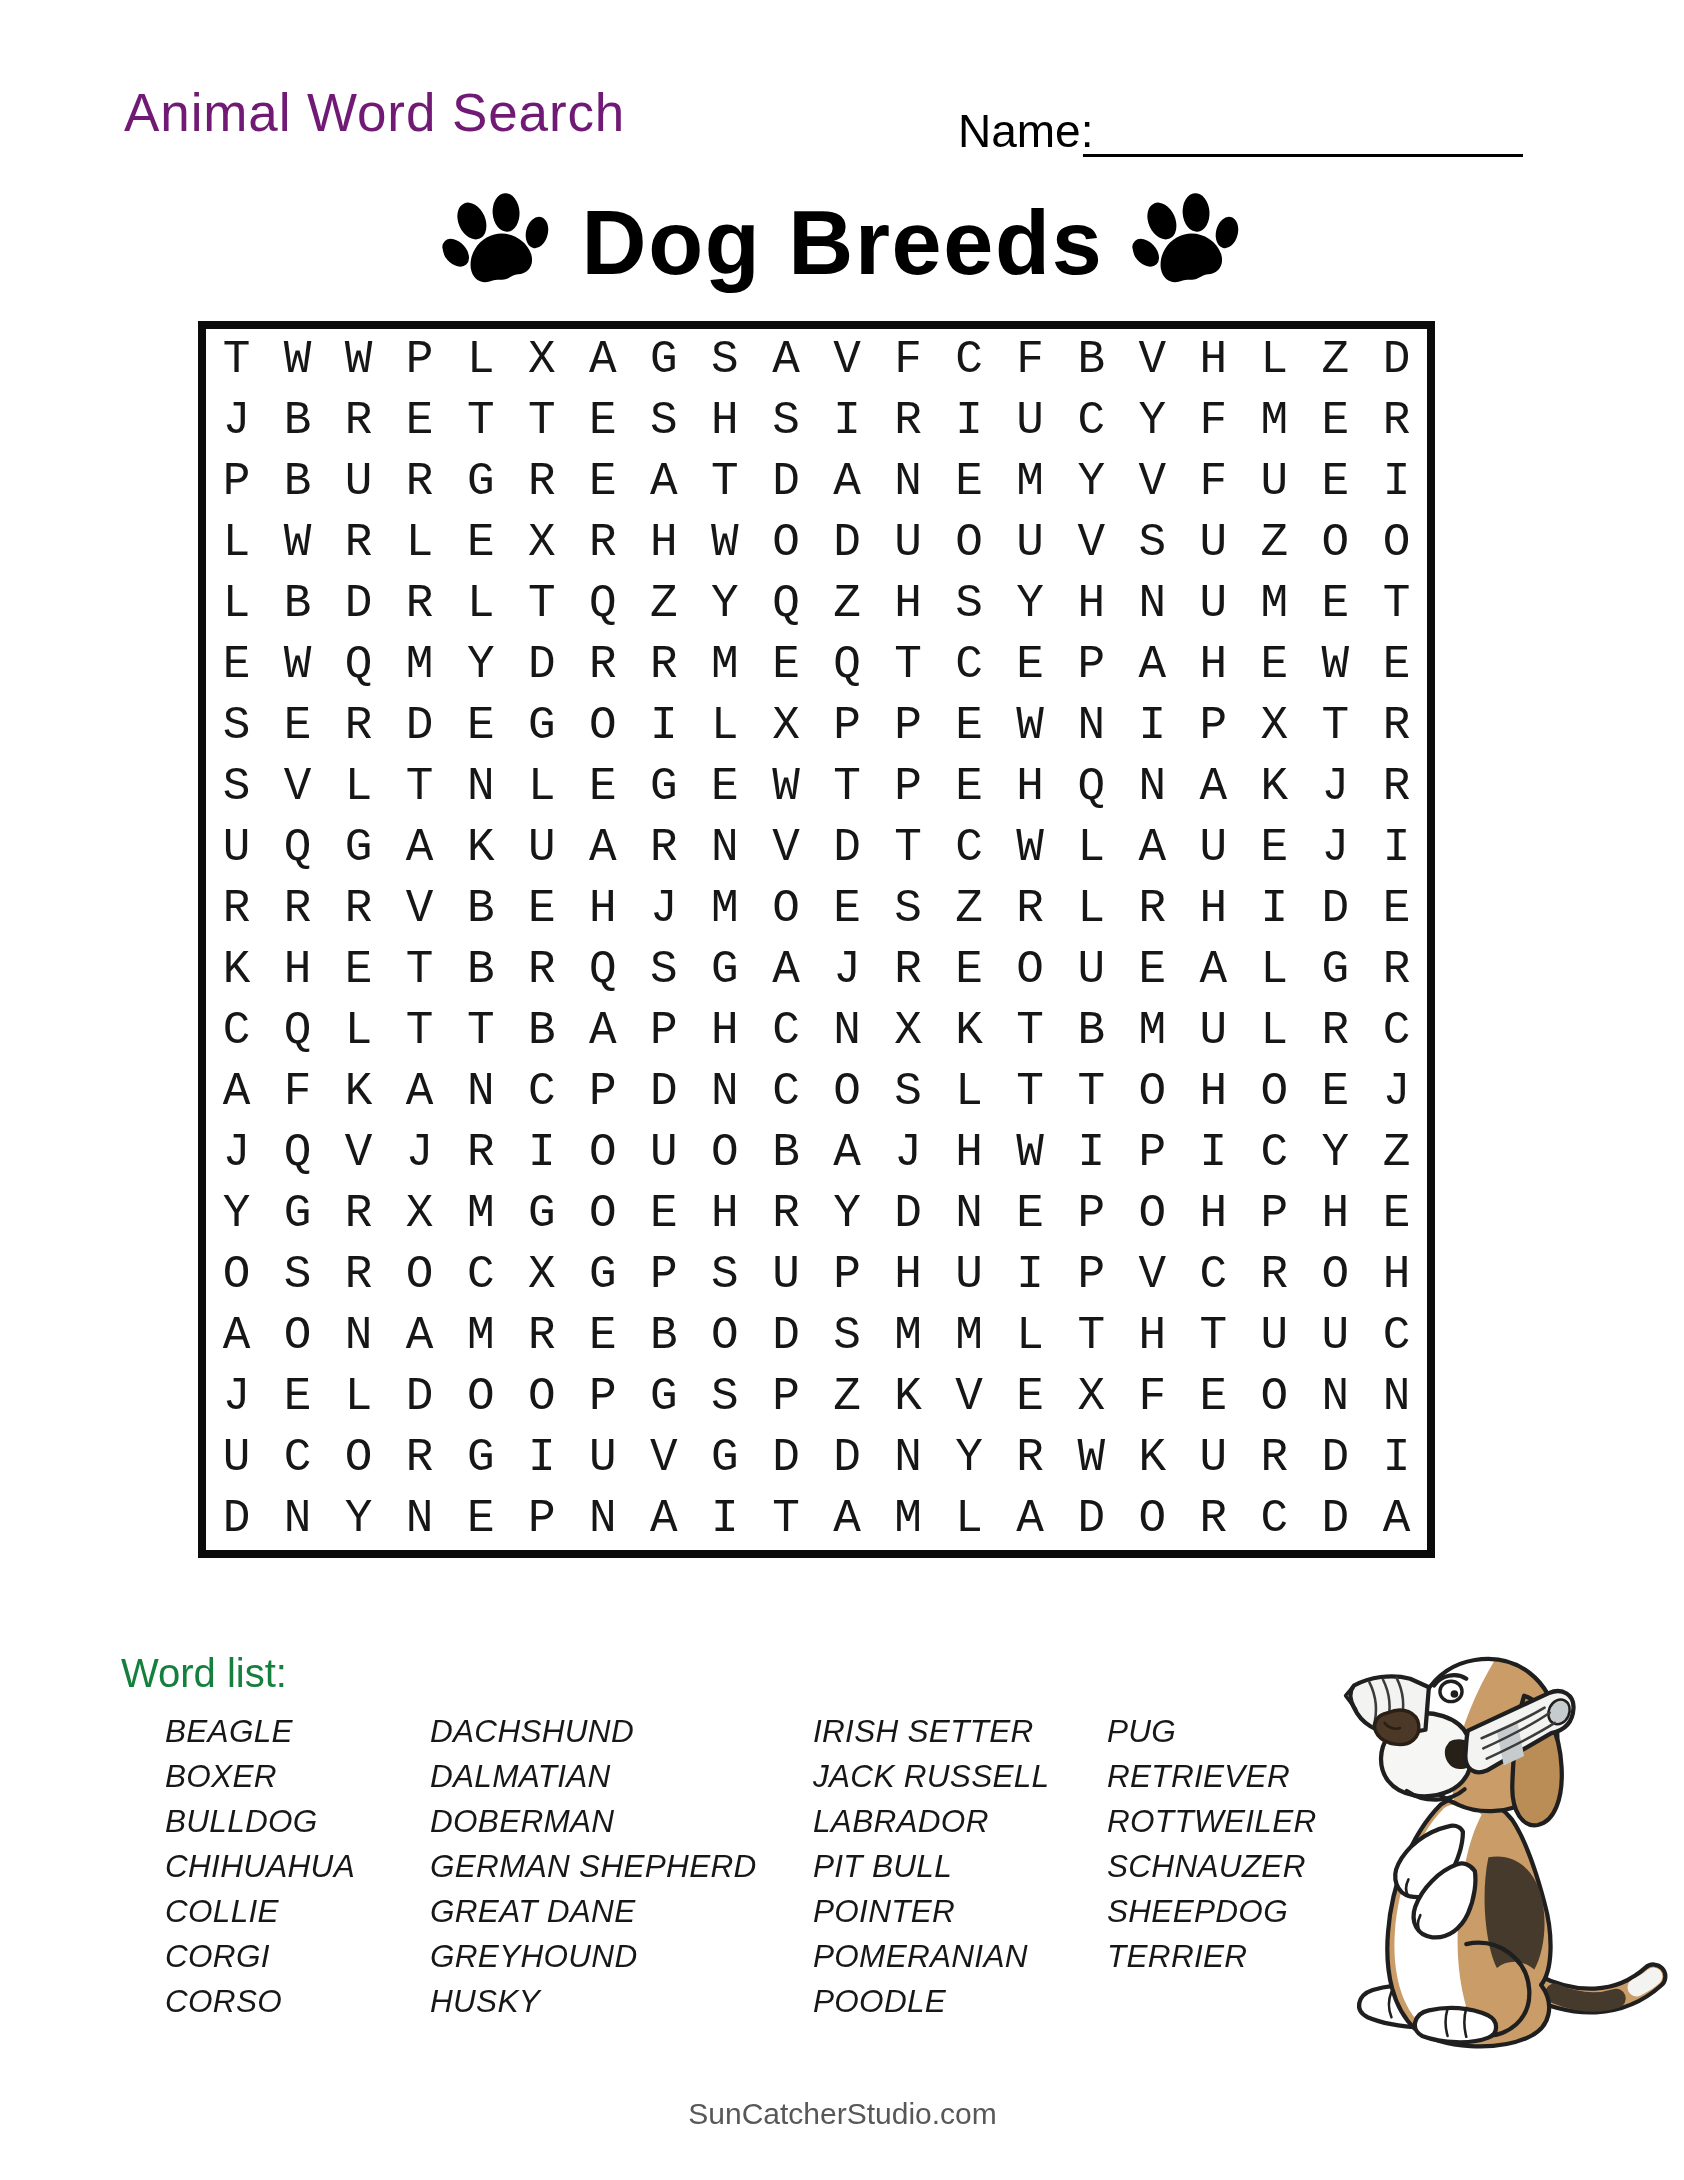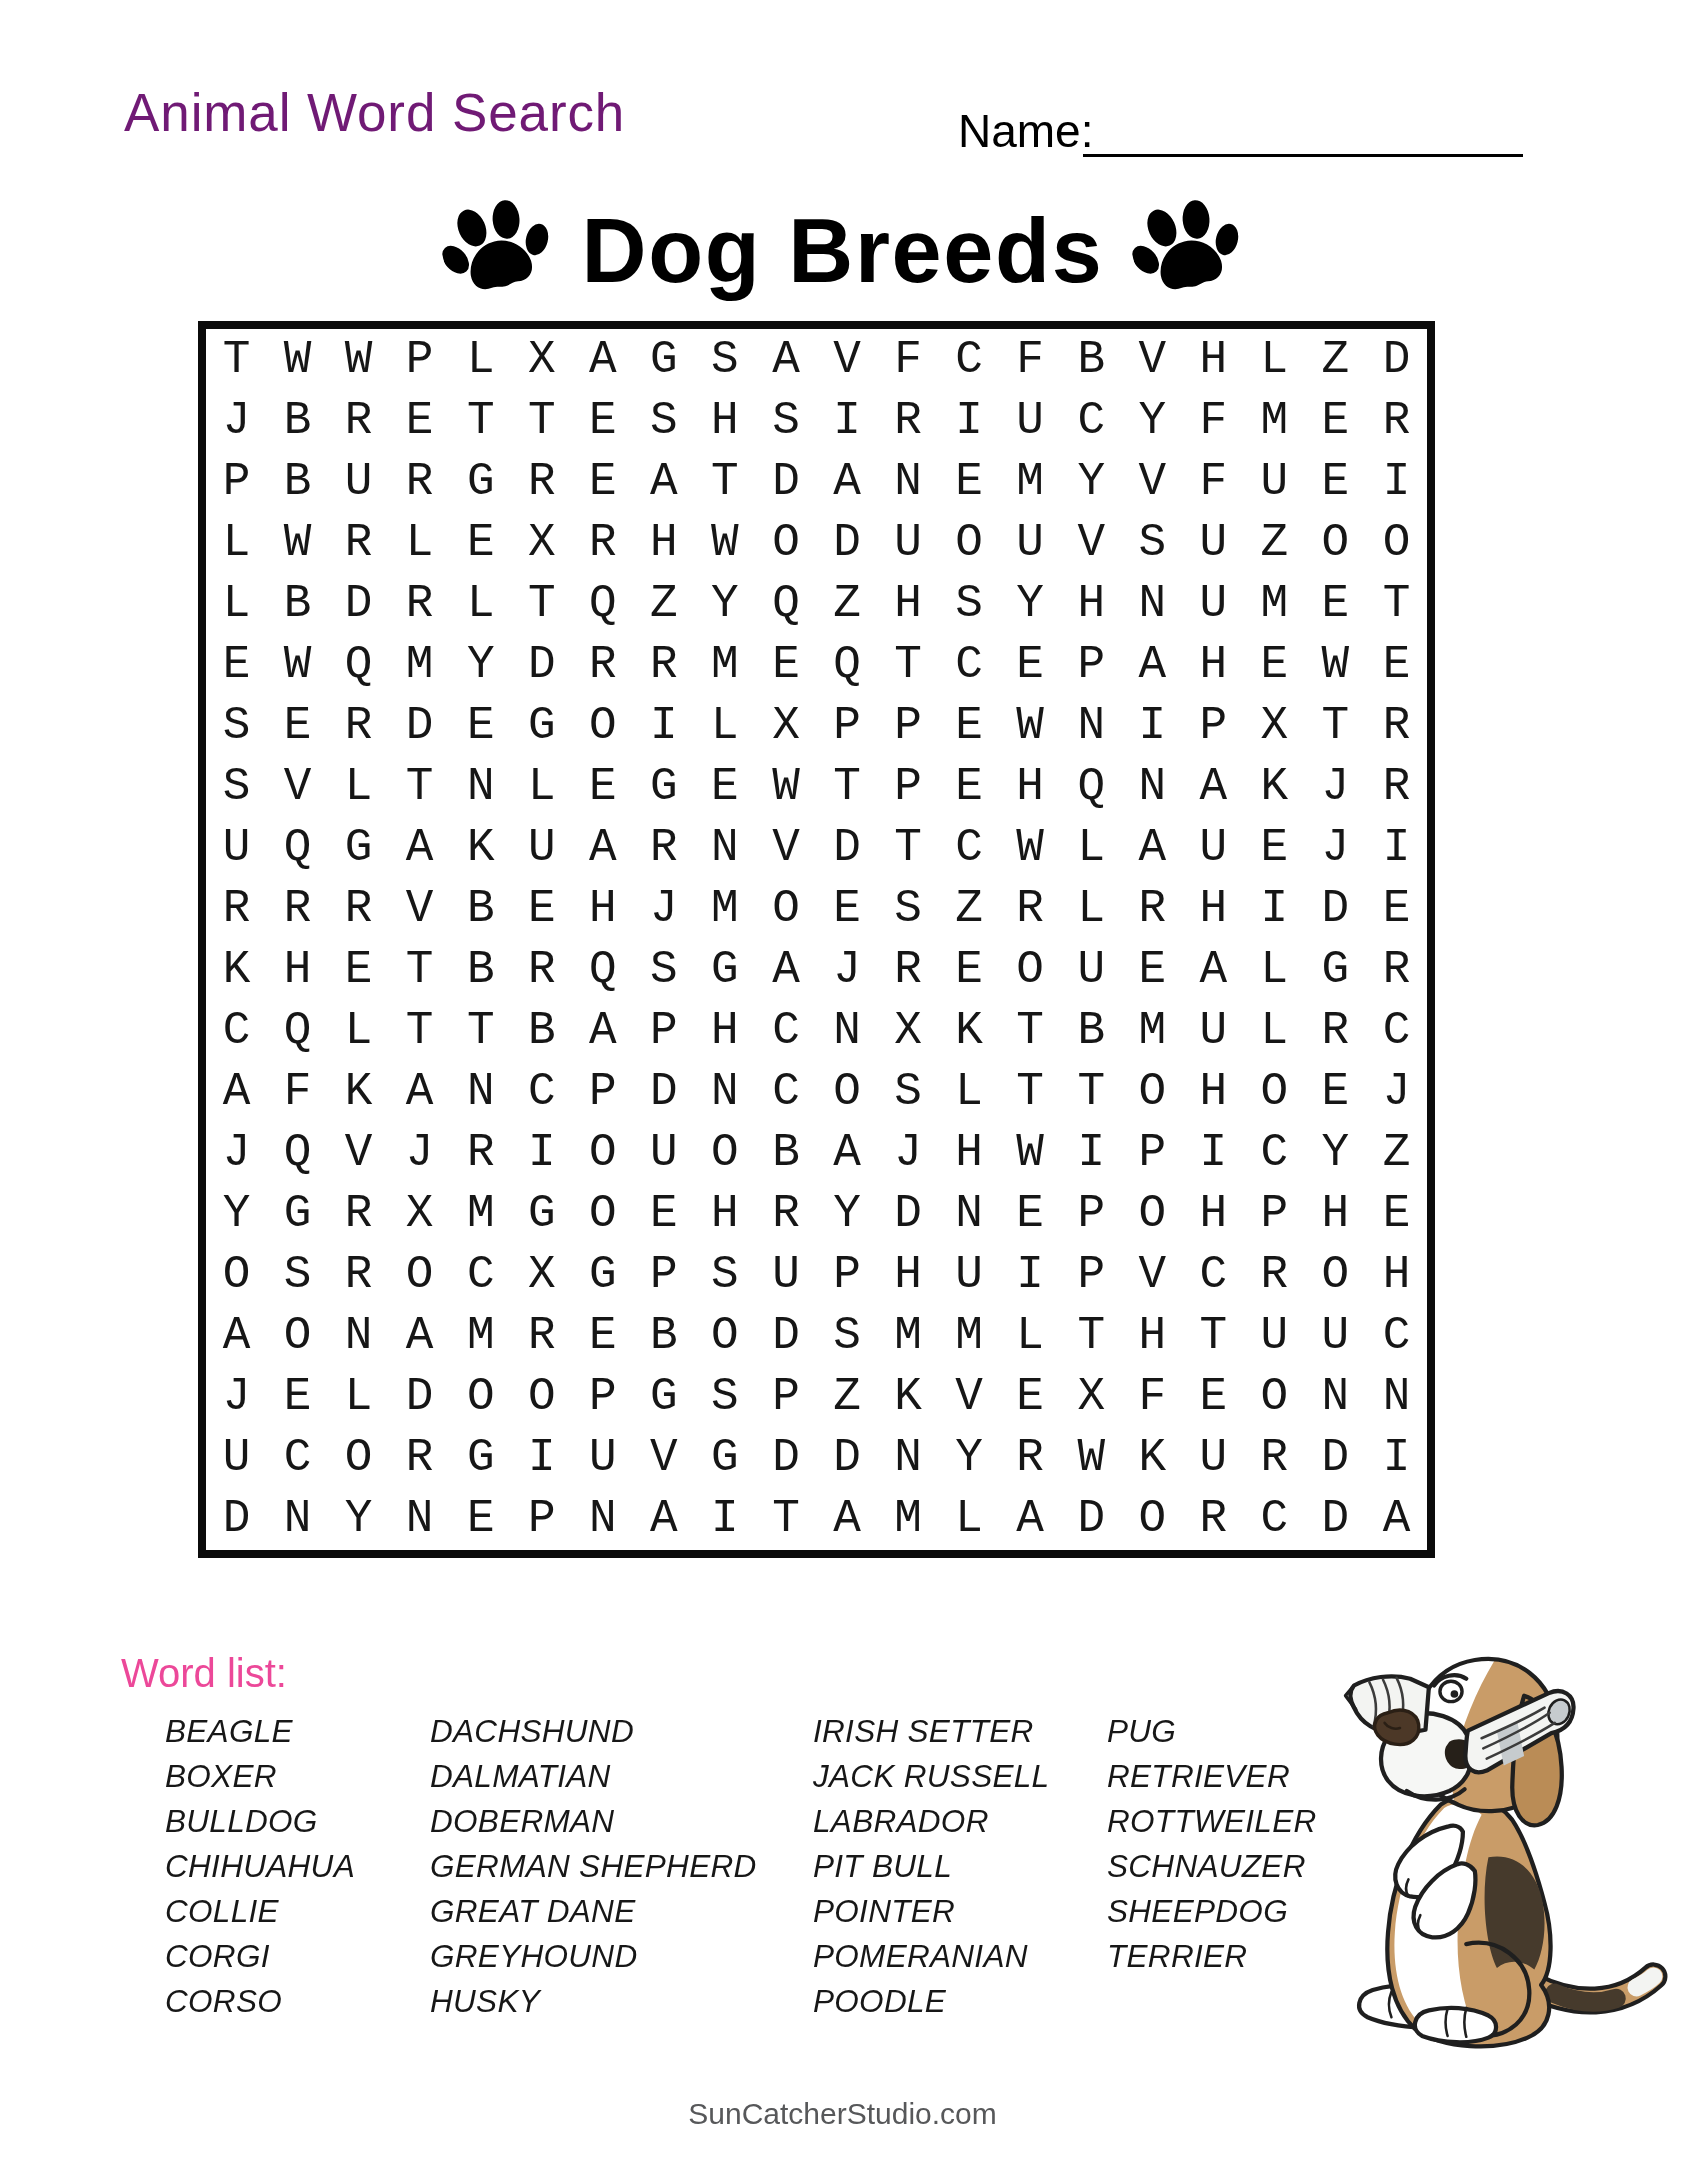--- a/index.html
+++ b/index.html
@@ -15,22 +15,22 @@
   .name-label{
     position:absolute;left:958px;top:104px;
     font-size:46px;font-weight:400;color:#000000;
   }
   .name-underline{
     position:absolute;left:1083px;top:154px;width:440px;height:0;
     border-top:3.4px solid #000;
   }
   
   .puzzle-title-row{
-    position:absolute;top:175px;left:0;width:100%;height:128px;
-    display:flex;align-items:flex-end;justify-content:center;gap:29px;
+    position:absolute;top:192px;left:0;width:100%;height:128px;
+    display:flex;align-items:flex-start;justify-content:center;gap:29px;
   }
   .puzzle-title{
     font-size:90px;font-weight:800;letter-spacing:1.7px;color:#000;
   }
   .paw-icon{width:109px;height:104px;}
   .paw-icon svg{width:100%;height:100%;transform:rotate(-14deg);}
   
   .letter-grid-frame{
     position:absolute;left:198px;top:321px;width:1237px;height:1237px;
     border:8.5px solid #0b0b0b;box-sizing:border-box;
@@ -40,21 +40,21 @@
     display:grid;grid-template-columns:repeat(20,1fr);grid-template-rows:repeat(20,1fr);
   }
   .cell{
     display:flex;align-items:center;justify-content:center;
     font-family:"Liberation Mono","DejaVu Sans Mono",monospace;
     font-size:46px;color:#161616;
   }
   
   .word-list-heading{
     position:absolute;left:121px;top:1651px;
-    font-size:40px;font-weight:400;color:#ec4899;
+    font-size:40px;font-weight:400;color:#15803d;
   }
   .word-columns{
     position:absolute;left:165px;top:1709px;display:flex;
   }
   .wcol{display:block;font-style:italic;}
   .wcol:nth-child(1){width:265px;}
   .wcol:nth-child(2){width:383px;}
   .wcol:nth-child(3){width:294px;}
   .witem{
     height:45px;line-height:45px;

